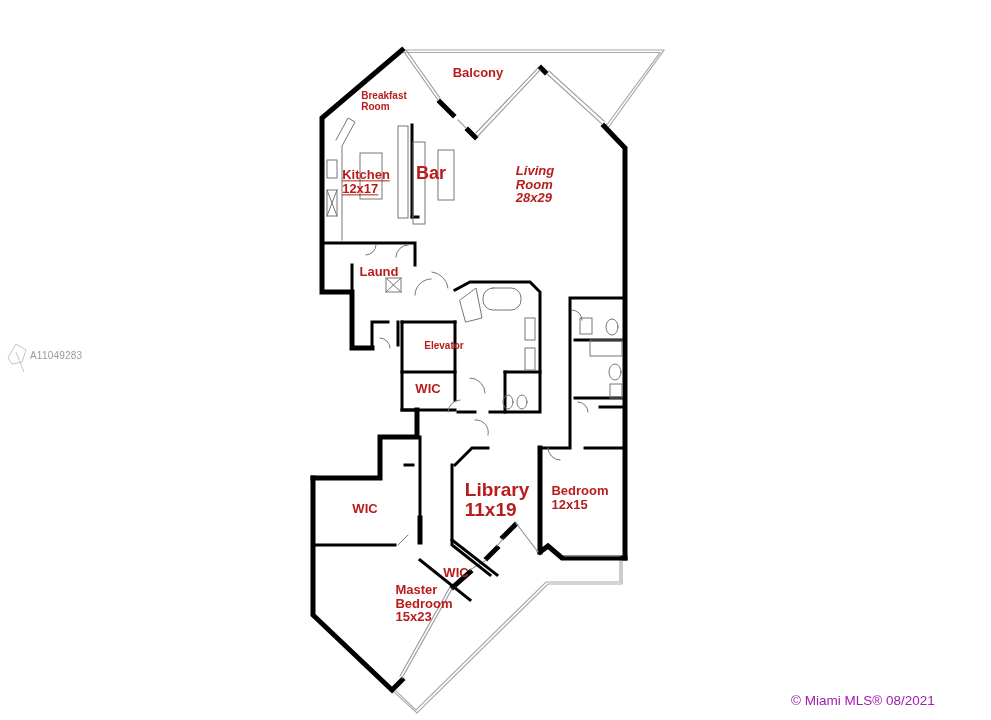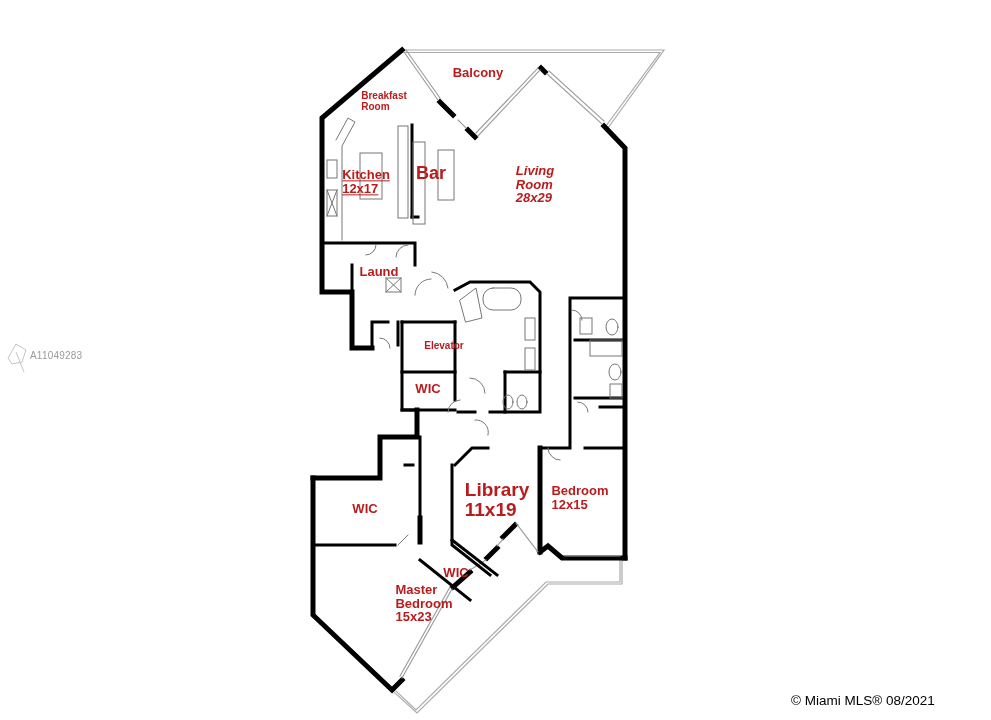--- a/index.html
+++ b/index.html
@@ -1,20 +1,20 @@
 <!DOCTYPE html>
 <html><head>
 <meta charset="utf-8">
 <style>
   html, body { margin: 0; padding: 0; background: #ffffff; }
   body { width: 991px; height: 720px; position: relative; overflow: hidden; font-family: "Liberation Sans", "DejaVu Sans", sans-serif; }
   #plan { position: absolute; left: 0; top: 0; width: 991px; height: 720px; }
   .lbl { position: absolute; font-weight: bold; color: #b91c1c; line-height: 1.05; white-space: pre-line; transform: translate(-50%, -50%); }
   .wm-id { position: absolute; left: 30px; top: 350px; font-size: 10px; color: #9a9a9a; letter-spacing: 0.2px; }
-  .copyright { position: absolute; left: 791px; top: 693px; font-size: 13.5px; color: #000000; }
+  .copyright { position: absolute; left: 791px; top: 693px; font-size: 13.5px; color: #a21caf; }
 </style>
 </head>
 <body>
 
 <svg id="plan" viewBox="0 0 991 720" xmlns="http://www.w3.org/2000/svg">
   <g fill="none" stroke="#000" stroke-linecap="square" stroke-linejoin="miter">
 
     <g stroke="#aaa" stroke-width="1.2">
       <path d="M402 50 L664 50 L608 128"></path>
       <path d="M402 52.5 L660 52.5 L606 126"></path>

